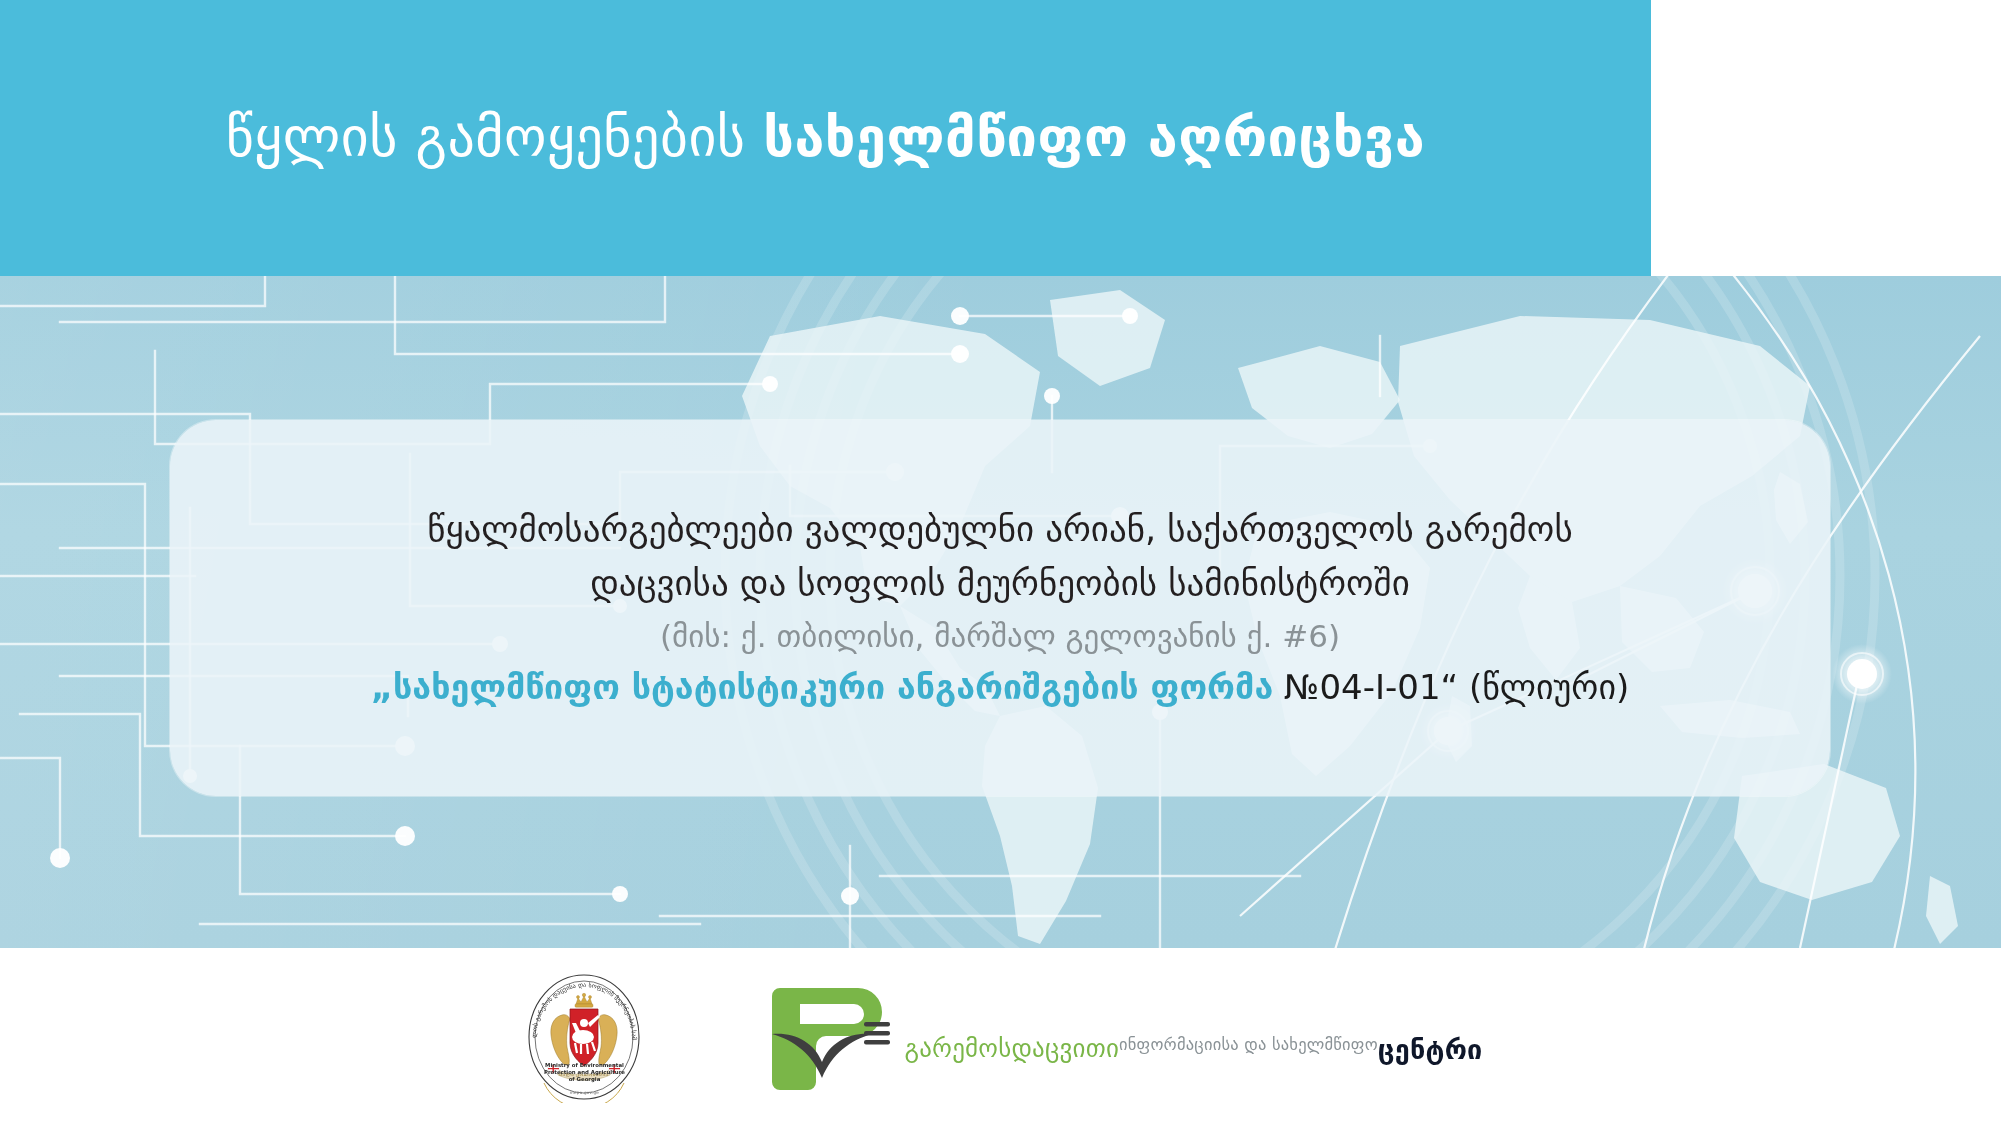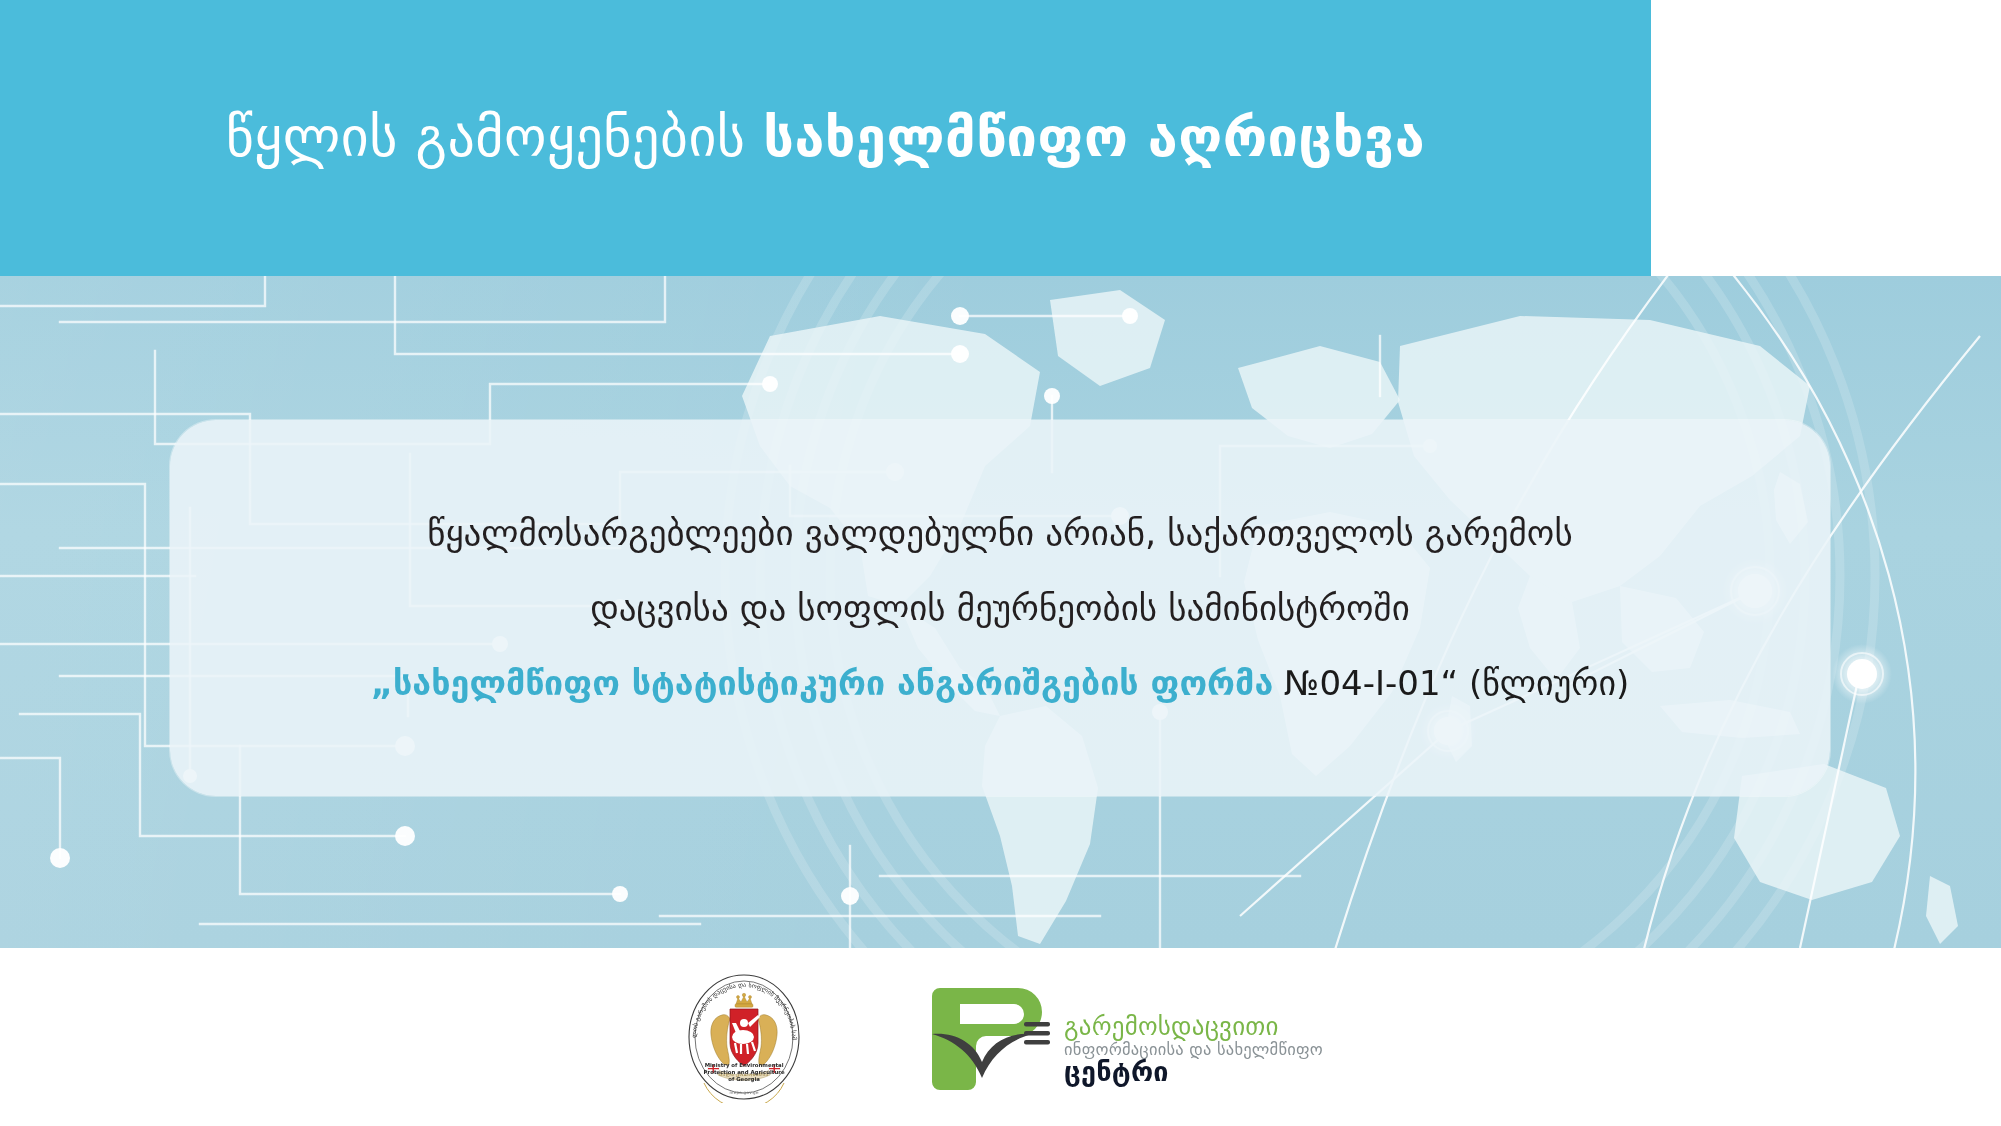--- a/index.html
+++ b/index.html
@@ -37,40 +37,39 @@
   .circuit,.globe,.arcs{position:absolute;inset:0;width:100%;height:100%;}
 
   
   .card{
     position:absolute;left:170px;top:144px;width:1660px;height:376px;
     background:rgba(235,244,248,.88);
     border-radius:46px;
     box-shadow:0 0 0 1px rgba(255,255,255,.35);
     display:flex;flex-direction:column;align-items:center;justify-content:center;
     text-align:center;
-    gap:20px;
   }
   .line{white-space:nowrap;color:#231f20;}
   .l1,.l2{font-size:35px;line-height:1.55;font-weight:400;}
   .l3{font-size:31px;line-height:1.5;font-weight:400;color:#8a9296;margin-top:2px;}
   .l4{font-size:34px;line-height:1.62;margin-top:8px;}
   .l4 .bold{font-weight:700;color:#1b1b1b;}
   .l4 .norm{font-weight:400;color:#262626;}
   .l5{font-size:34px;line-height:1.55;margin-top:2px;}
   .l5 .blue{font-weight:700;color:#3cafce;}
   .l5 .blk{font-weight:400;color:#1b1b1b;}
 
   
   .footer{
     position:absolute;left:0;top:948px;width:2001px;height:178px;background:#ffffff;
     display:flex;align-items:center;justify-content:center;gap:122px;
   }
   .logo-min{width:132px;height:132px;position:relative;}
   .logo-eiec{display:flex;align-items:center;gap:14px;}
-  .eiec-text{display:flex;flex-direction:column;line-height:1.06;margin-top:27px;}
+  .eiec-text{display:flex;line-height:1.06;margin-top:27px;}
   .eiec-l1{font-size:25px;font-weight:400;color:#7ab648;letter-spacing:.2px;}
   .eiec-l2{font-size:16.5px;font-weight:400;color:#8a9296;letter-spacing:.2px;}
   .eiec-l3{font-size:27px;font-weight:700;color:#0f172a;letter-spacing:.2px;}
   .seal-label{
     position:absolute;left:0;right:0;bottom:20px;text-align:center;
     font-size:5.4px;font-weight:700;color:#2b2b2b;line-height:1.28;
   }
   .seal-url{
     position:absolute;left:0;right:0;bottom:8px;text-align:center;
     font-size:4px;color:#6b6b6b;letter-spacing:.3px;
@@ -223,20 +222,21 @@
         <circle cx="1430" cy="170" r="7"></circle>
         <circle cx="1130" cy="40" r="8"></circle>
       </g>
     </svg>
 
     <div class="band-shade"></div>
 
     <div class="card">
       <div class="line l1">წყალმოსარგებლეები ვალდებულნი არიან, საქართველოს გარემოს</div>
       <div class="line l2">დაცვისა და სოფლის მეურნეობის სამინისტროში</div>
+      <div class="line l3">(მის: ქ. თბილისი, მარშალ გელოვანის ქ. #6)</div>
       <div class="line l5">
         <span class="blue">„სახელმწიფო სტატისტიკური ანგარიშგების ფორმა</span><span class="blk"> №04-I-01“ (წლიური)</span>
       </div>
     </div>
   </div>
 
   <div class="footer">
 
     <div class="logo-min">
       <svg viewBox="0 0 132 132" width="132" height="132">

